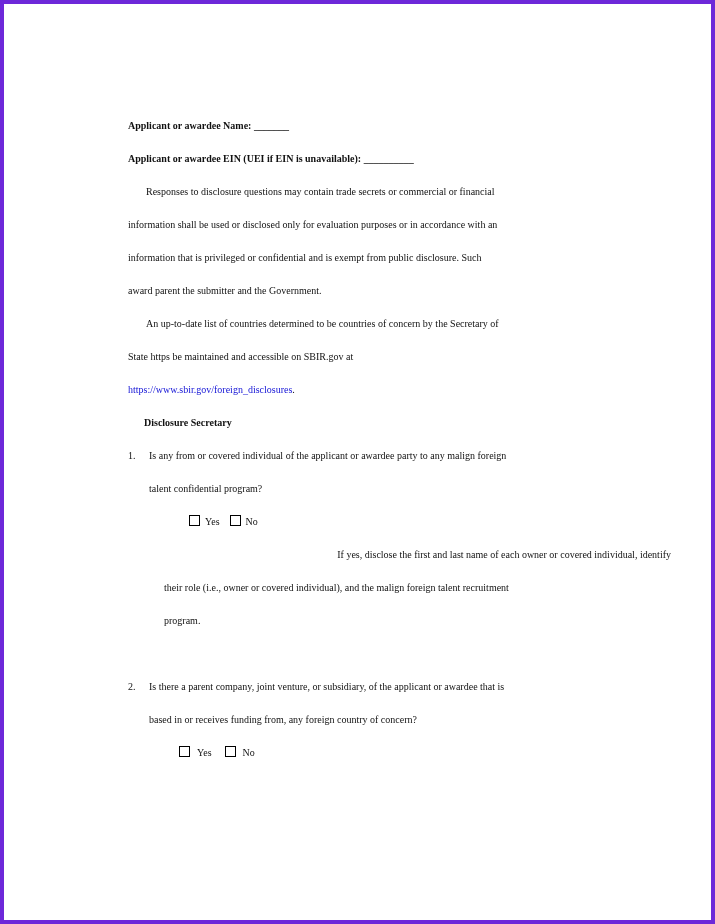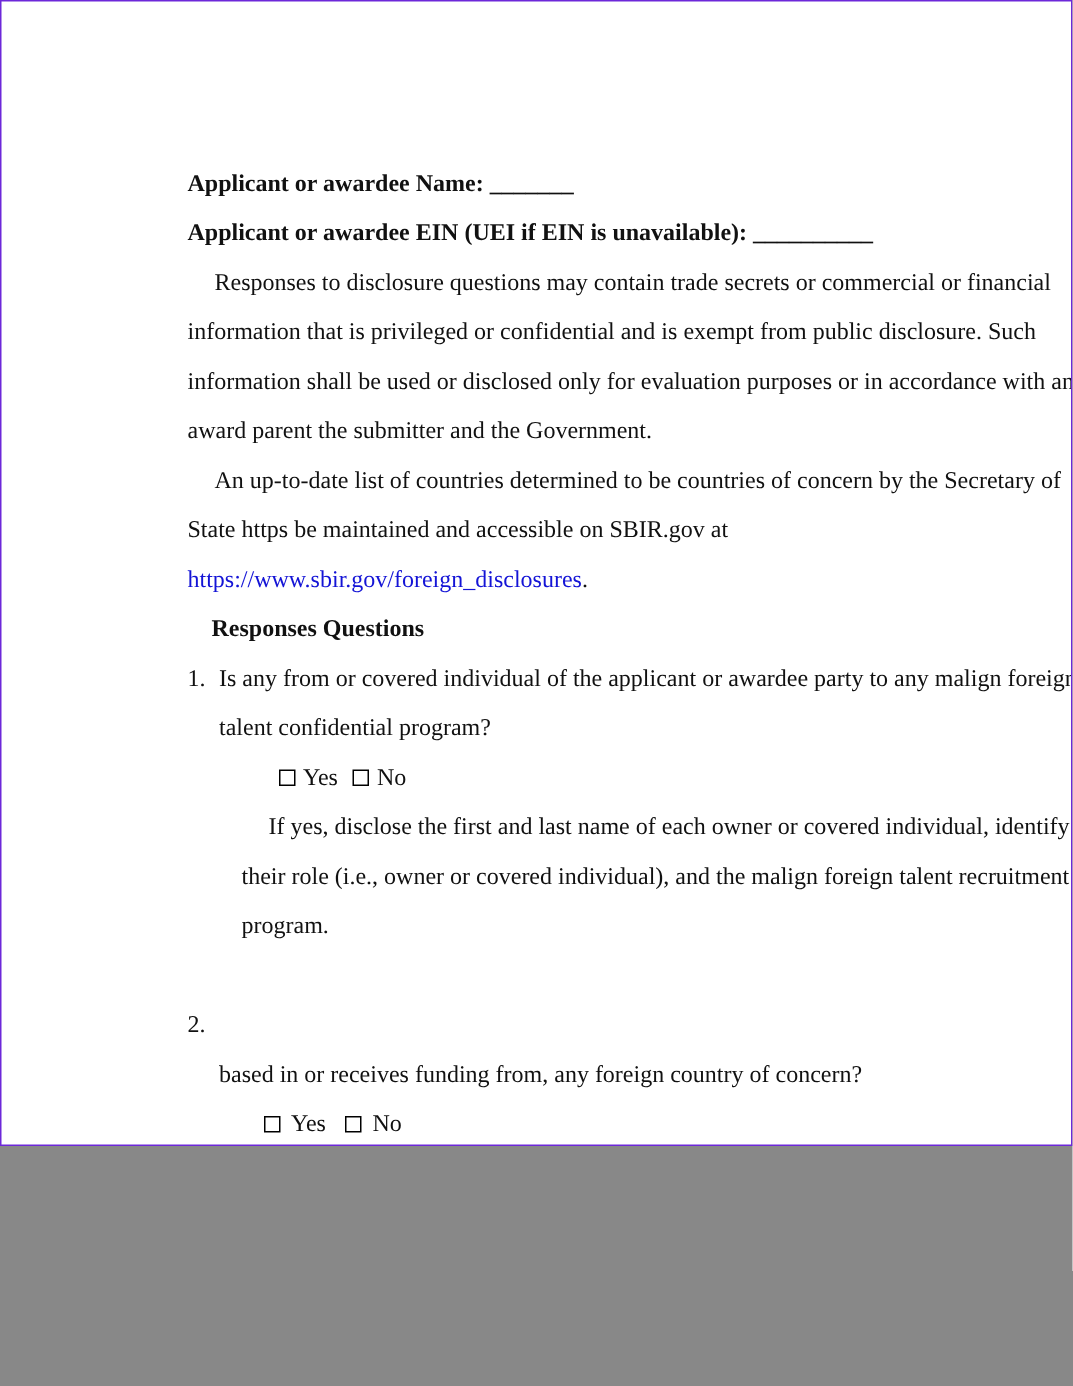--- a/index.html
+++ b/index.html
@@ -1,44 +1,44 @@
 <!DOCTYPE html>
 <html style="--link-color: #1414D6;"><head>
 <meta charset="utf-8">
 <style>
   html,body{margin:0;padding:0;background:#888;}
   .page{
     position:relative;
-    width:715px;height:764px;
+    width:715px;height:924px;
     box-sizing:border-box;
     background:#fff;
-    border:1px solid #6d28d9;
+    border:4px solid #6d28d9;
     margin:0 auto;
     font-family:"Liberation Serif","DejaVu Serif",serif;
-    font-size:16px;
+    font-size:10px;
     color:#111;
     overflow:hidden;
   }
   .content{
     position:absolute;
     top:105px;left:124px;right:40px;
   }
   .line{
     height:33px;
     line-height:33px;
     white-space:pre;
   }
   .bold{font-weight:bold;}
   .indent{padding-left:18px;}
   .heading-indent{padding-left:16px;}
   .blank{font-weight:bold;letter-spacing:0;}
   .q-line{position:relative;padding-left:21px;}
   .q-number{position:absolute;left:0;top:0;}
   .followup{margin-left:36px;}
-  .followup-first{padding-left:18px;}
+  .followup-first{padding-left:18px;text-align:right;}
   .checks{padding-left:61px;}
   .checks.q2{padding-left:51px;}
   .checkbox{
     display:inline-block;
     width:11px;height:11px;
     border:1.5px solid #000;
     box-sizing:border-box;
     vertical-align:-1px;
     margin-right:5px;
     background:#fff;
@@ -57,40 +57,40 @@
 <body>
 
 <div class="page">
   <div class="content">
 
     <div class="line bold"><span>Applicant or awardee Name: </span><span class="blank">_______</span></div>
 
     <div class="line bold"><span>Applicant or awardee EIN (UEI if EIN is unavailable): </span><span class="blank">__________</span></div>
 
     <div class="line indent">Responses to disclosure questions may contain trade secrets or commercial or financial</div>
+    <div class="line">information shall be used or disclosed only for evaluation purposes or in accordance with an</div>
     <div class="line">information that is privileged or confidential and is exempt from public disclosure. Such</div>
-    <div class="line">information shall be used or disclosed only for evaluation purposes or in accordance with an</div>
     <div class="line">award parent the submitter and the Government.</div>
 
     <div class="line indent">An up-to-date list of countries determined to be countries of concern by the Secretary of</div>
     <div class="line">State https be maintained and accessible on SBIR.gov at</div>
     <div class="line"><a class="doc-link">https://www.sbir.gov/foreign_disclosures</a><span>.</span></div>
 
-    <div class="line bold heading-indent">Responses Questions</div>
+    <div class="line bold heading-indent">Disclosure Secretary</div>
 
     <div class="line q-line"><span class="q-number">1.</span><span>Is any from or covered individual of the applicant or awardee party to any malign foreign</span></div>
     <div class="line q-line"><span>talent confidential program?</span></div>
 
     <div class="line checks q1"><span class="checkbox"></span><span>Yes</span><span class="gap"></span><span class="checkbox"></span><span>No</span></div>
 
     <div class="line followup followup-first">If yes, disclose the first and last name of each owner or covered individual, identify</div>
     <div class="line followup">their role (i.e., owner or covered individual), and the malign foreign talent recruitment</div>
     <div class="line followup">program.</div>
 
     <div class="blank-line"></div>
 
-    <div class="line q-line"><span class="q-number">2.</span></div>
+    <div class="line q-line"><span class="q-number">2.</span><span>Is there a parent company, joint venture, or subsidiary, of the applicant or awardee that is</span></div>
     <div class="line q-line"><span>based in or receives funding from, any foreign country of concern?</span></div>
 
     <div class="line checks q2"><span class="checkbox"></span><span>Yes</span><span class="gap"></span><span class="checkbox"></span><span>No</span></div>
 
   </div>
 </div>
 
 </body></html>

